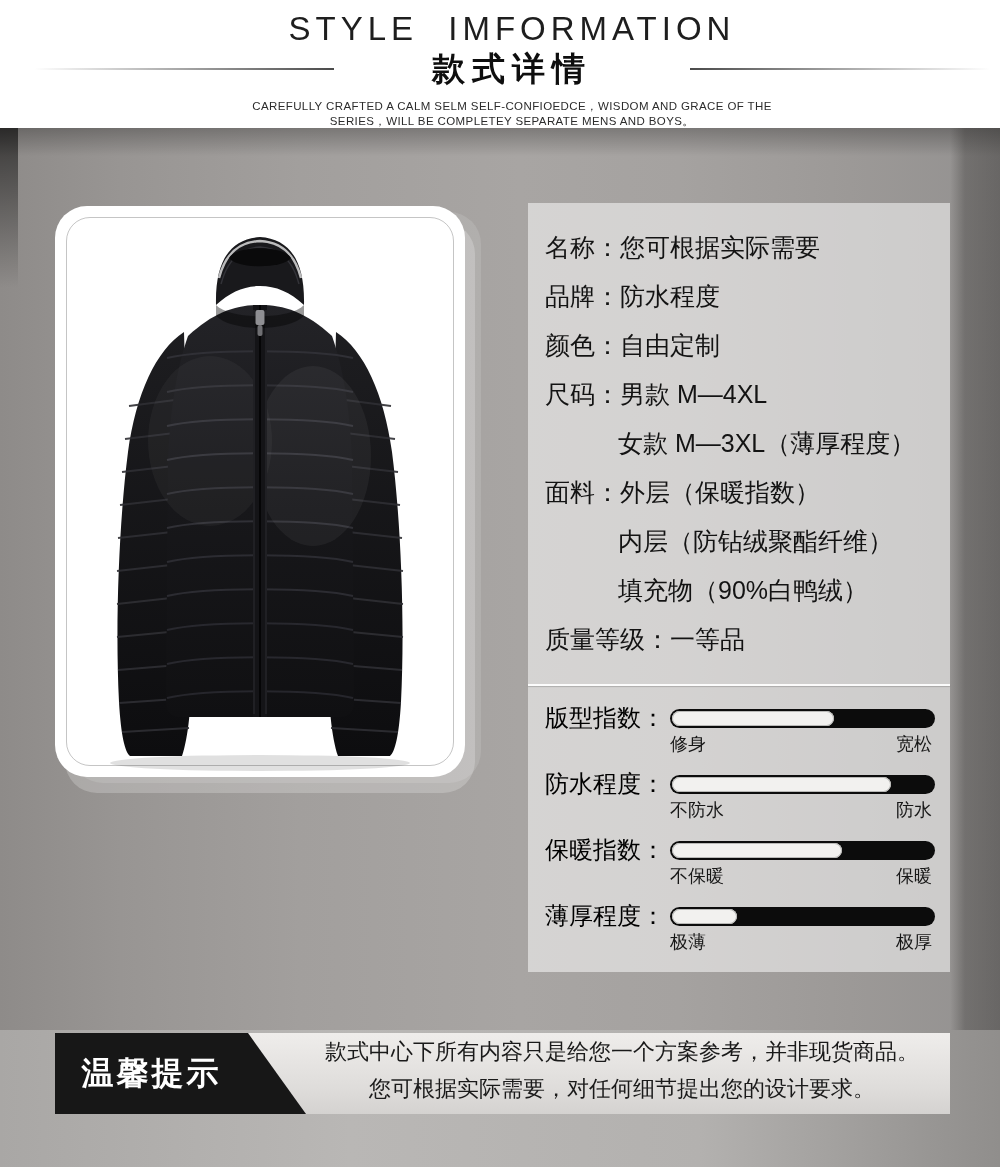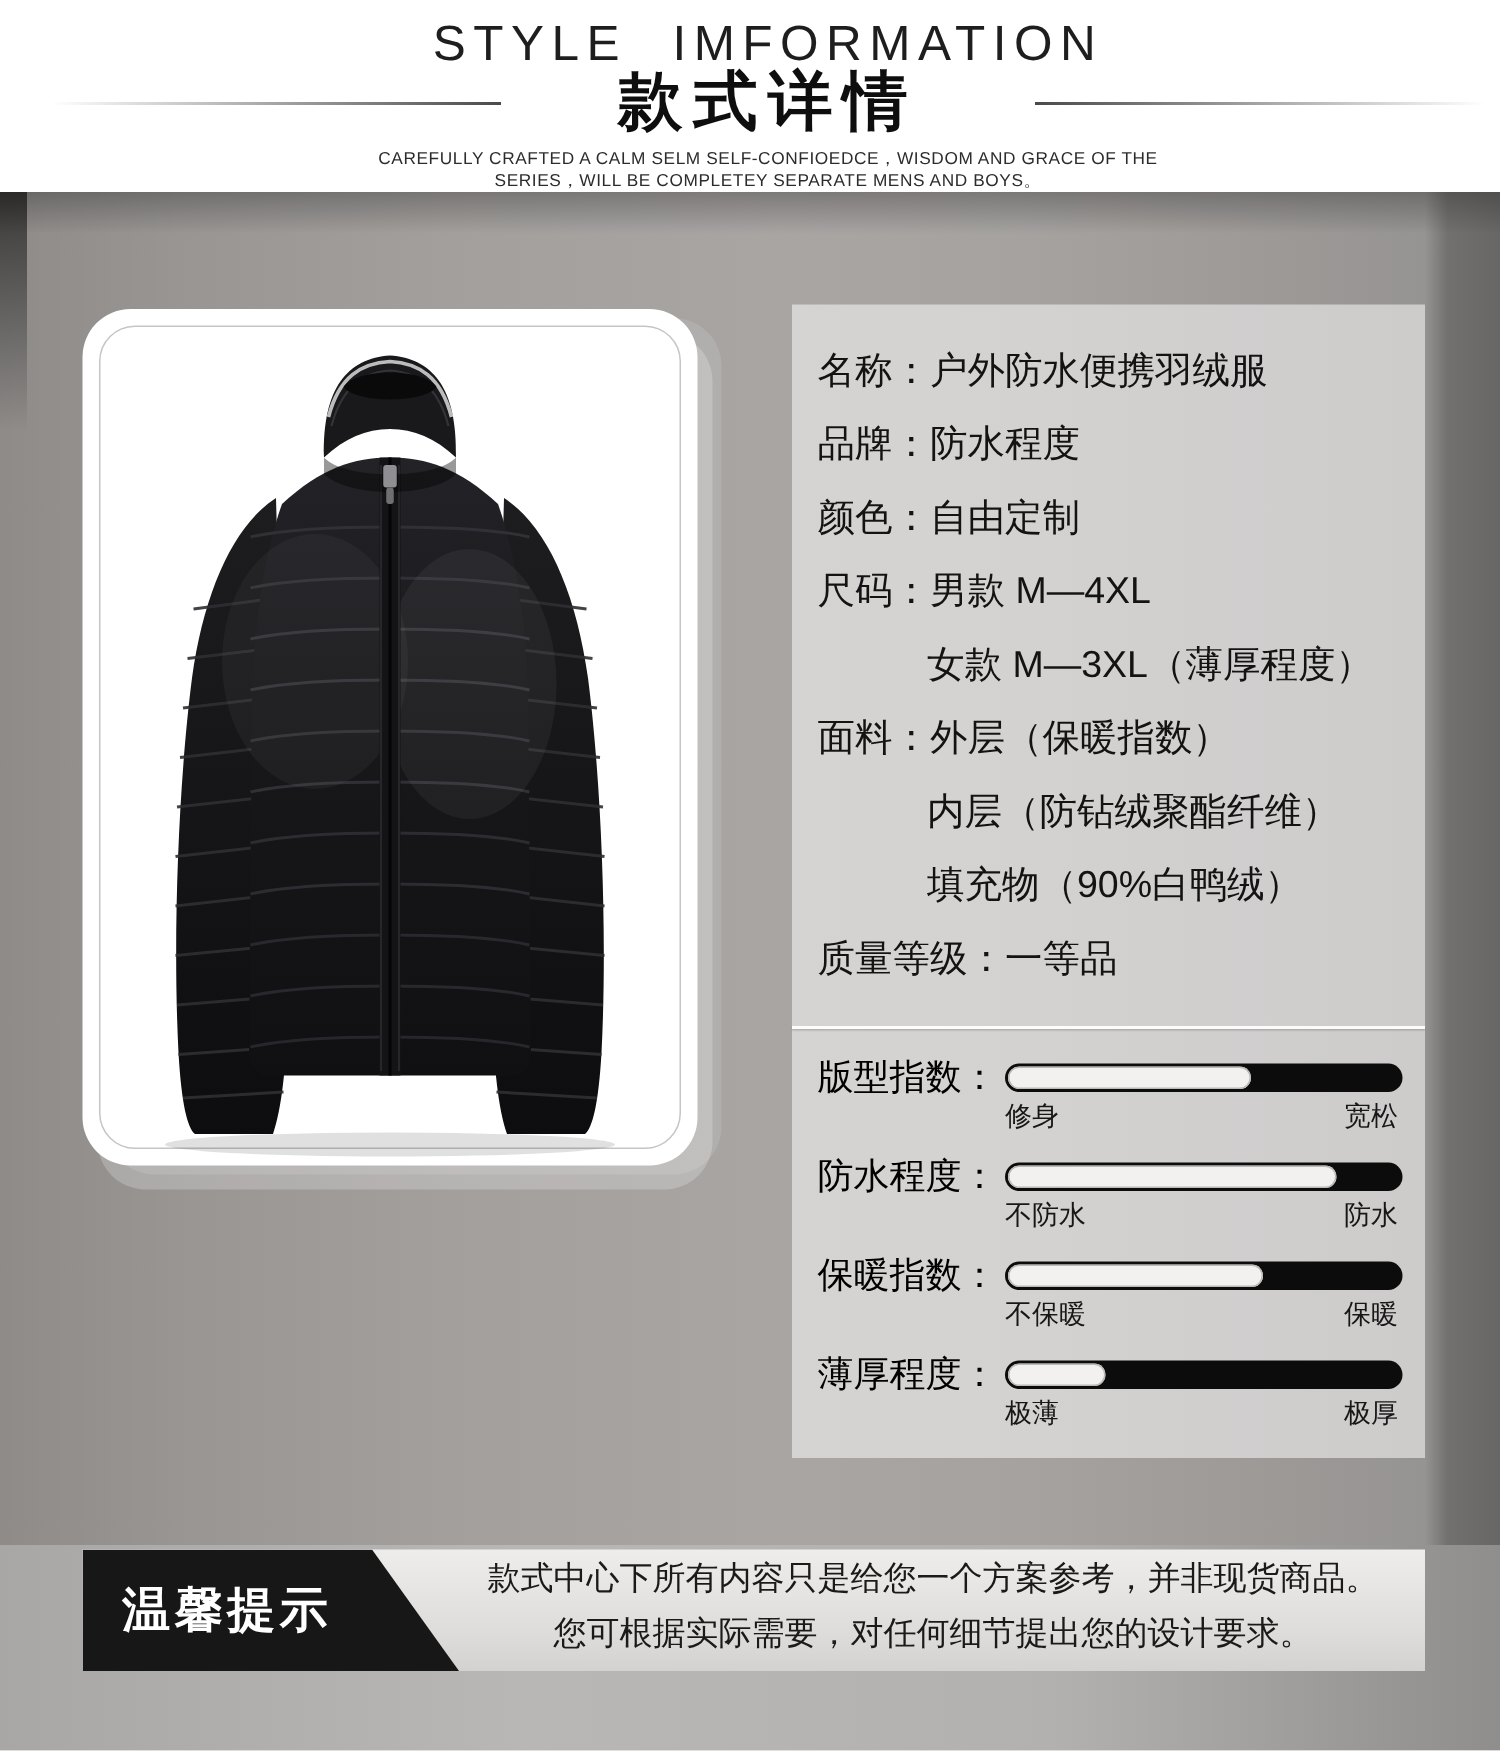--- a/index.html
+++ b/index.html
@@ -10,21 +10,21 @@
   }
   
   .header{position:absolute;top:0;left:12px;width:1000px;height:128px;background:#ffffff;text-align:center;}
   .title-en{
     margin-top:10px;font-size:33px;font-weight:500;color:#1e1e1e;
     letter-spacing:5px;word-spacing:16px;
   }
   .title-row{position:relative;height:46px;margin-top:-2px;}
   .title-cn{
     display:inline-block;margin:0;font-family:"Liberation Serif","DejaVu Serif",serif;
-    font-size:43px;line-height:46px;font-weight:900;letter-spacing:7px;color:#0e0e0e;
+    font-size:33px;line-height:46px;font-weight:900;letter-spacing:7px;color:#0e0e0e;
   }
   .rule{position:absolute;top:22px;height:2px;width:300px;}
   .rule-left{left:22px;background:linear-gradient(to left,#4a4a4a,rgba(74,74,74,0));}
   .rule-right{right:22px;background:linear-gradient(to right,#4a4a4a,rgba(74,74,74,0));}
   .tagline{margin:7px 0 0 0;font-size:11.5px;line-height:15px;color:#2c2c2c;letter-spacing:.4px;}
   
   .streaks{
     background-image:
       repeating-linear-gradient(90deg, rgba(255,255,255,.09) 0 1px, rgba(0,0,0,0) 1px 2px, rgba(0,0,0,.07) 2px 3px, rgba(0,0,0,0) 3px 5px),
       repeating-linear-gradient(90deg, rgba(0,0,0,.05) 0 2px, rgba(255,255,255,.06) 2px 4px, rgba(0,0,0,0) 4px 9px);
@@ -198,21 +198,21 @@
         <path d="M166,78 C173,51 188,42 205,41 C222,42 237,51 244,78" stroke="#3a3a40" stroke-width="1.5" fill="none" opacity="0.8"></path>
         <path d="M174,52 C182,39 228,39 236,52 C228,63 182,63 174,52 Z" fill="#0a0a0b"></path>
 
         <rect x="200.5" y="104" width="9" height="15" rx="2" fill="#8f8f93"></rect>
         <rect x="202.5" y="119" width="5" height="11" rx="2" fill="#6f6f73"></rect>
       </svg>
     </div>
 
     <div class="info-panel">
       <ul class="specs" id="spec-list">
-          <li>名称：户外防水便携羽绒服</li>
+          <li>名称：您可根据实际需要</li>
           <li>品牌：防水程度</li>
           <li>颜色：自由定制</li>
           <li>尺码：男款 M—4XL</li>
           <li class="indent">女款 M—3XL（薄厚程度）</li>
           <li>面料：外层（保暖指数）</li>
           <li class="indent">内层（防钻绒聚酯纤维）</li>
           <li class="indent">填充物（90%白鸭绒）</li>
           <li>质量等级：一等品</li>
         </ul>
       <div class="panel-divider"></div>

